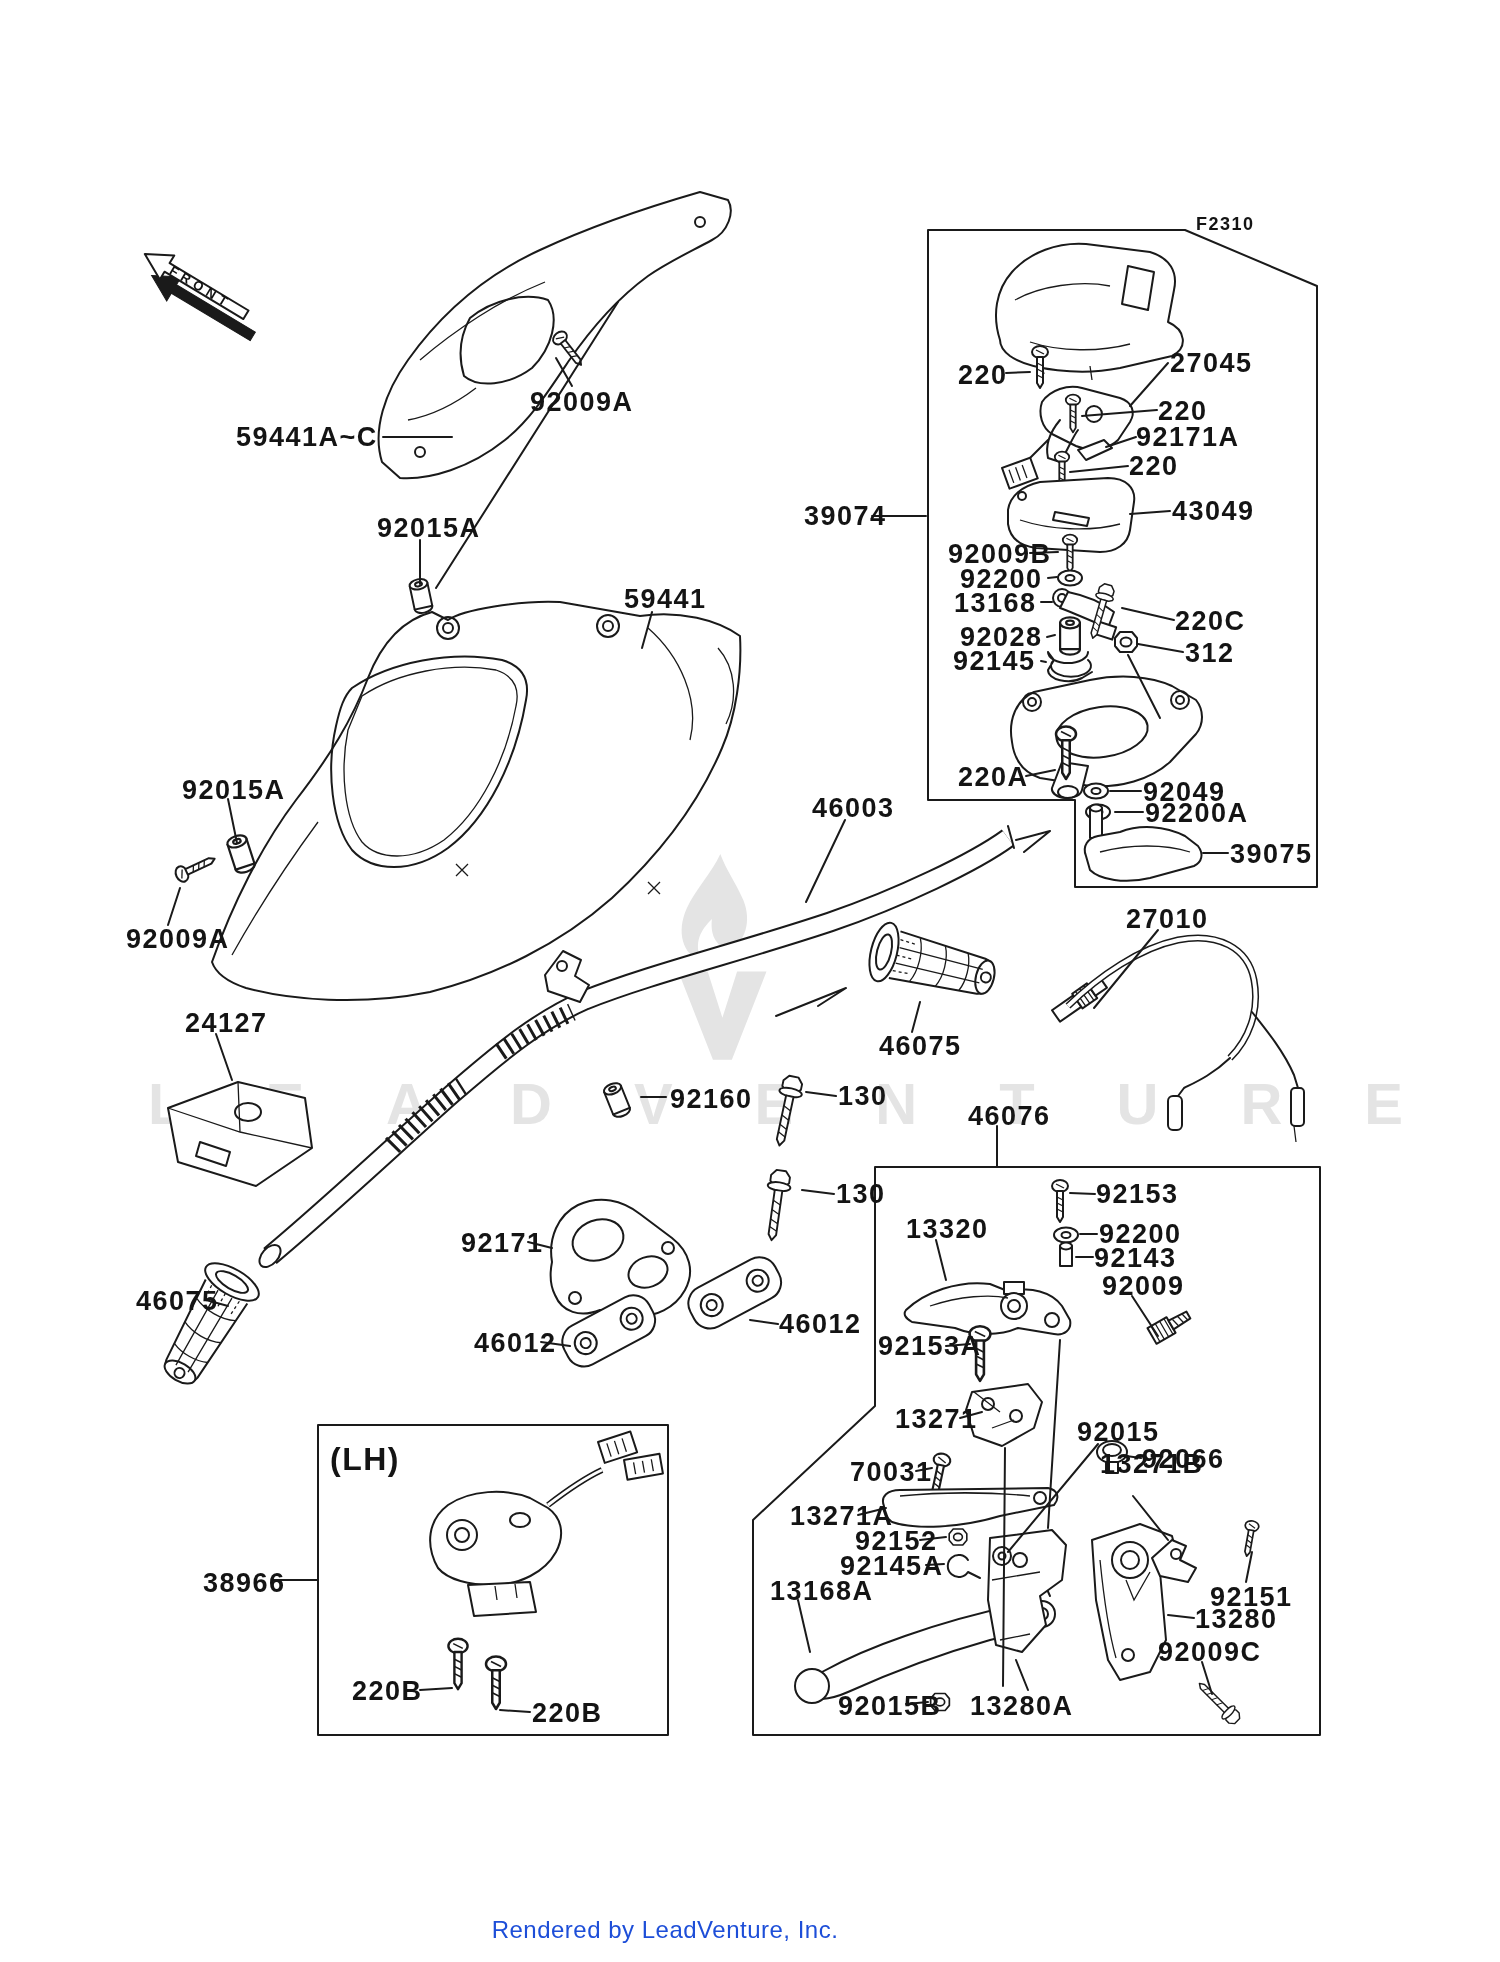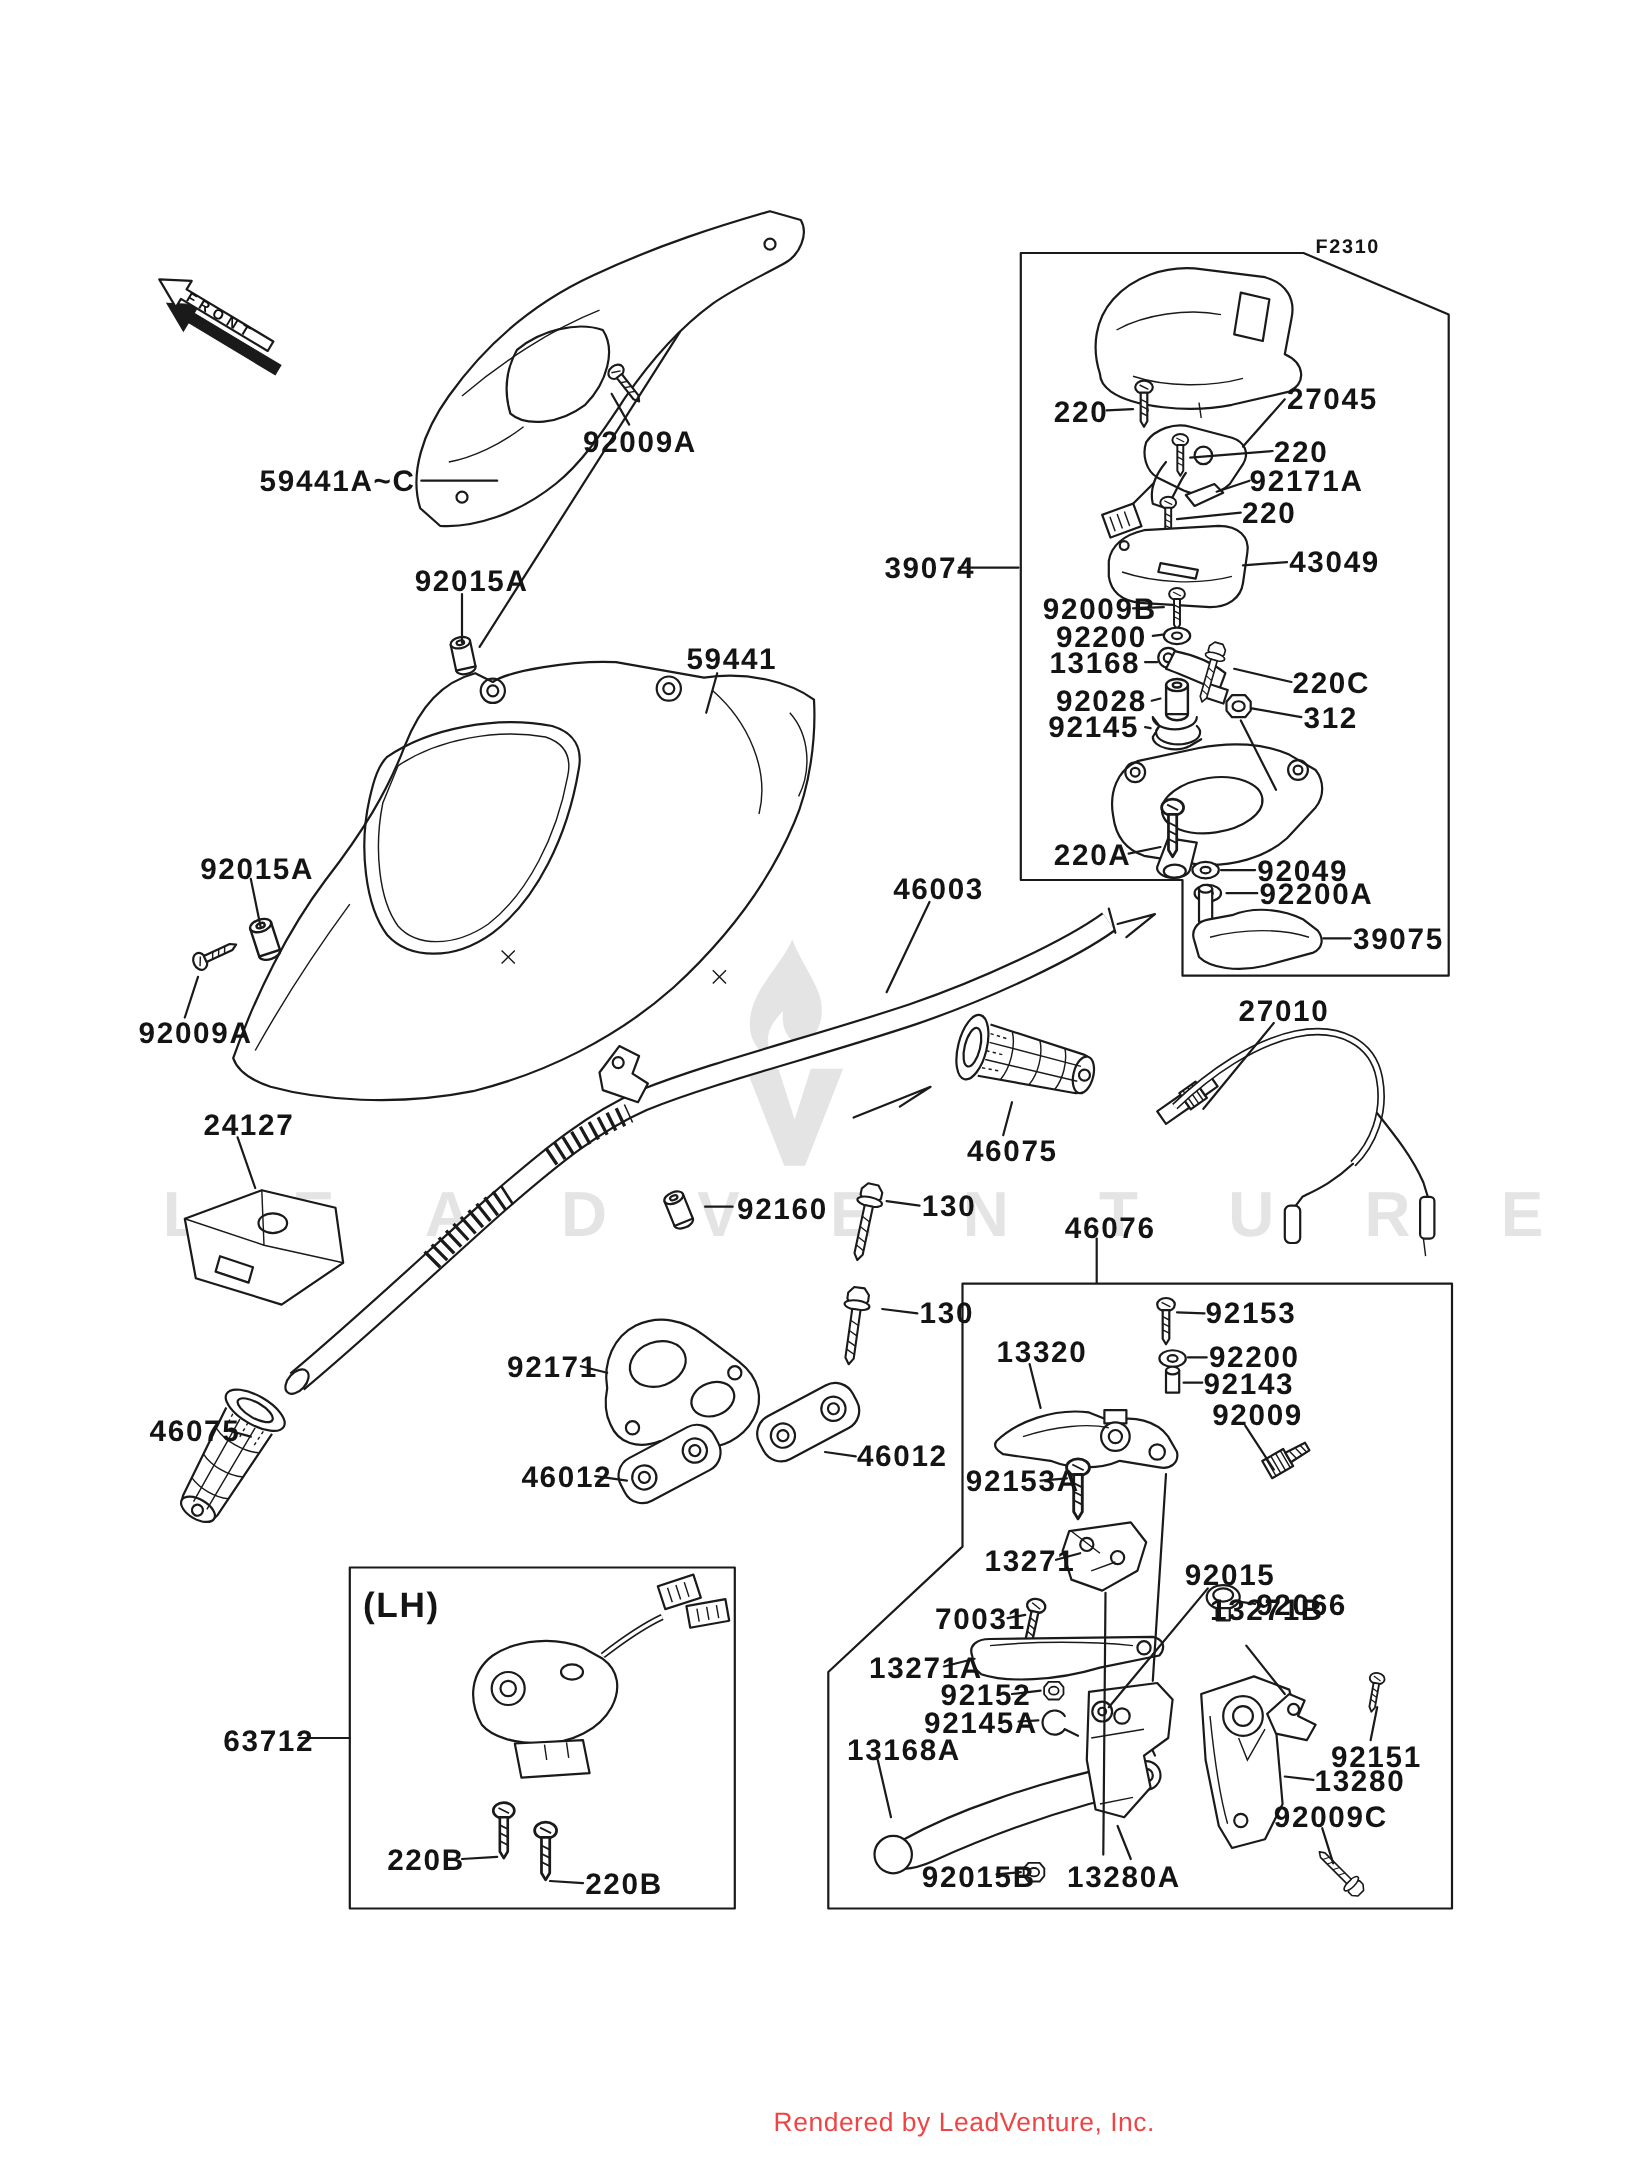--- a/index.html
+++ b/index.html
@@ -3,22 +3,22 @@
 <meta charset="utf-8">
 <style>
   html,body{margin:0;padding:0;background:#fff;}
   #canvas{position:relative;width:1500px;height:1962px;background:#fff;overflow:hidden;
           font-family:"Liberation Sans",sans-serif;}
   #art{position:absolute;left:0;top:0;}
   .lbl{position:absolute;font:700 27px/1.05 "Liberation Sans",sans-serif;
        letter-spacing:1.5px;color:#141414;white-space:nowrap;}
   .small{font-size:18px;}
   .lh{font-size:32px;}
-  .footer{position:absolute;left:280px;top:1916px;width:770px;text-align:right;
-          font:400 24px "Liberation Sans",sans-serif;color:#ef4444;letter-spacing:0.5px;}
+  .footer{position:absolute;left:280px;top:1916px;width:770px;text-align:center;
+          font:400 24px "Liberation Sans",sans-serif;color:#1d4ed8;letter-spacing:0.5px;}
   
   .k{stroke:#1a1a1a;stroke-width:2;fill:none;stroke-linecap:round;stroke-linejoin:round;}
   .kf{stroke:#1a1a1a;stroke-width:2;fill:#ffffff;stroke-linejoin:round;}
   .thin{stroke:#1a1a1a;stroke-width:1.3;fill:none;}
   .wm{fill:#e4e4e4;}
 </style>
 </head>
 <body>
 
 <div id="canvas">
@@ -397,21 +397,21 @@
 </svg>
 
 <div class="lbl" style="left:236px;top:423px">59441A~C</div>
 <div class="lbl" style="left:530px;top:388px">92009A</div>
 <div class="lbl" style="left:377px;top:514px">92015A</div>
 <div class="lbl" style="left:624px;top:585px">59441</div>
 <div class="lbl" style="left:182px;top:776px">92015A</div>
 <div class="lbl" style="left:126px;top:925px">92009A</div>
 <div class="lbl" style="left:185px;top:1009px">24127</div>
 <div class="lbl" style="left:136px;top:1287px">46075</div>
-<div class="lbl" style="left:203px;top:1569px">63712</div>
+<div class="lbl" style="left:203px;top:1569px">38966</div>
 <div class="lbl" style="left:352px;top:1677px">220B</div>
 <div class="lbl" style="left:532px;top:1699px">220B</div>
 <div class="lbl lh" style="left:330px;top:1443px">(LH)</div>
 <div class="lbl" style="left:812px;top:794px">46003</div>
 <div class="lbl" style="left:879px;top:1032px">46075</div>
 <div class="lbl" style="left:670px;top:1085px">92160</div>
 <div class="lbl" style="left:838px;top:1082px">130</div>
 <div class="lbl" style="left:836px;top:1180px">130</div>
 <div class="lbl" style="left:461px;top:1229px">92171</div>
 <div class="lbl" style="left:474px;top:1329px">46012</div>

